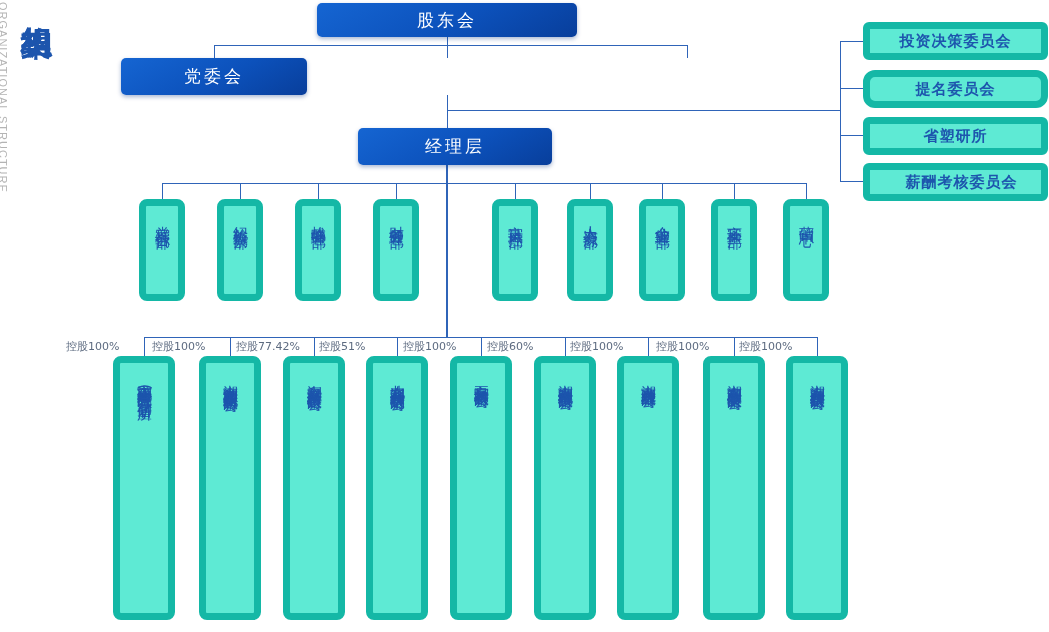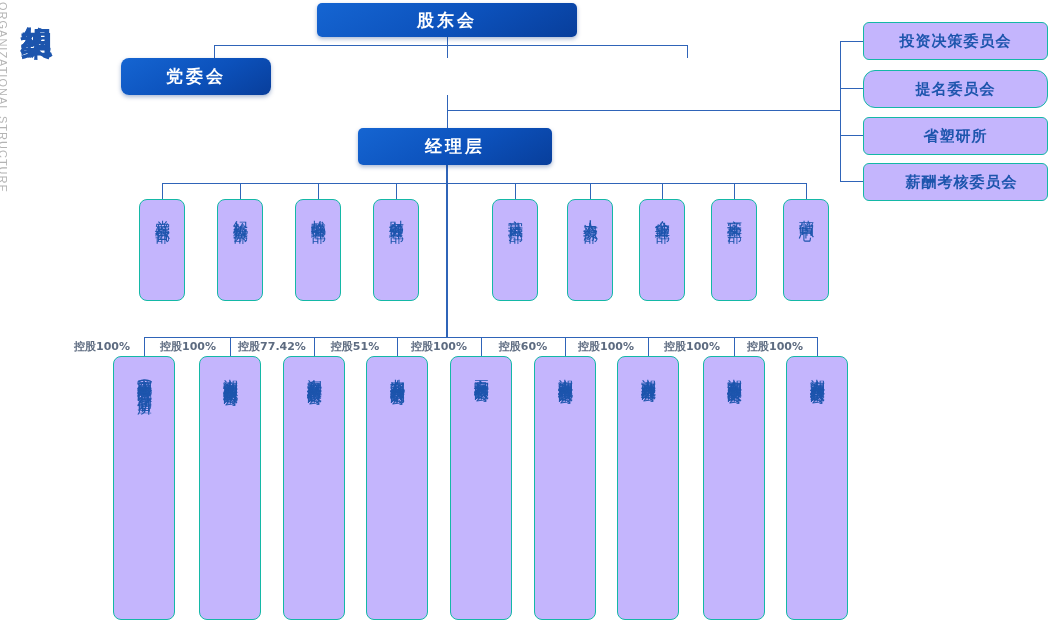--- a/index.html
+++ b/index.html
@@ -21,26 +21,26 @@
   }
   
   .hline,.vline{position:absolute;background:#2f64b8;}
   .hline{height:1px;}
   .vline{width:1px;}
   .vline.thick{width:2px;}
   
   .bluebox{
     position:absolute;display:flex;align-items:center;justify-content:center;
     background:linear-gradient(150deg,#1565d2 0%,#0c51bb 55%,#083e9b 100%);
-    color:#ffffff;font-size:17px;font-weight:bold;letter-spacing:3px;
+    color:#ffffff;font-size:17px;font-weight:normal;letter-spacing:3px;
     border-radius:5px;box-shadow:0 2px 4px rgba(8,52,130,.35);
   }
   
   .outbox{
-    position:absolute;background:#c4b5fd;border:1px solid #14b8a6;border-radius:7px;
+    position:absolute;background:#5eead4;border:7px solid #14b8a6;border-radius:7px;
     color:#1d55ad;box-sizing:border-box;
   }
   .committee{
     width:185px;left:863px;height:38px;
     display:flex;align-items:center;justify-content:center;
     font-size:15px;font-weight:600;letter-spacing:1px;border-radius:6px;
   }
   .dept{
     width:46px;height:102px;top:199px;text-align:center;border-radius:8px;
   }
@@ -50,22 +50,22 @@
   }
   .sub{
     width:62px;height:264px;top:356px;text-align:center;border-radius:8px;
   }
   .sub span{
     display:inline-block;writing-mode:vertical-rl;
     font-size:15px;letter-spacing:1px;line-height:1;margin-top:10px;color:#1d55ad;
   }
   
   .share{
-    position:absolute;width:72px;top:339px;text-align:center;
-    font-size:11px;color:#5d6b80;white-space:nowrap;font-weight:bold;
+    position:absolute;width:72px;top:339px;text-align:left;
+    font-size:11px;color:#5d6b80;white-space:nowrap;
   }
 </style>
 </head>
 <body>
 
 <div class="canvas">
 
   <div class="title-en">ORGANIZATIONAL STRUCTURE</div>
   <div class="title-cn">组织架构</div>
 
@@ -101,21 +101,21 @@
   <div class="vline" style="left:230px;top:337px;height:19px;"></div>
   <div class="vline" style="left:314px;top:337px;height:19px;"></div>
   <div class="vline" style="left:397px;top:337px;height:19px;"></div>
   <div class="vline" style="left:481px;top:337px;height:19px;"></div>
   <div class="vline" style="left:565px;top:337px;height:19px;"></div>
   <div class="vline" style="left:648px;top:337px;height:19px;"></div>
   <div class="vline" style="left:734px;top:337px;height:19px;"></div>
   <div class="vline" style="left:817px;top:337px;height:19px;"></div>
 
   <div class="bluebox" style="left:317px;top:3px;width:260px;height:34px;">股东会</div>
-  <div class="bluebox" style="left:121px;top:58px;width:150px;height:37px;border-radius:8px;">党委会</div>
+  <div class="bluebox" style="left:121px;top:58px;width:186px;height:37px;">党委会</div>
   <div class="bluebox" style="left:358px;top:128px;width:194px;height:37px;">经理层</div>
 
   <div class="outbox committee" style="top:22px;">投资决策委员会</div>
   <div class="outbox committee" style="top:70px;border-radius:12px;">提名委员会</div>
   <div class="outbox committee" style="top:117px;">省塑研所</div>
   <div class="outbox committee" style="top:163px;padding-left:12px;">薪酬考核委员会</div>
 
   <div class="outbox dept" style="left:139px;"><span>党群综合部</span></div>
   <div class="outbox dept" style="left:217px;"><span>纪检监察部</span></div>
   <div class="outbox dept" style="left:295px;"><span>战略管理部</span></div>

